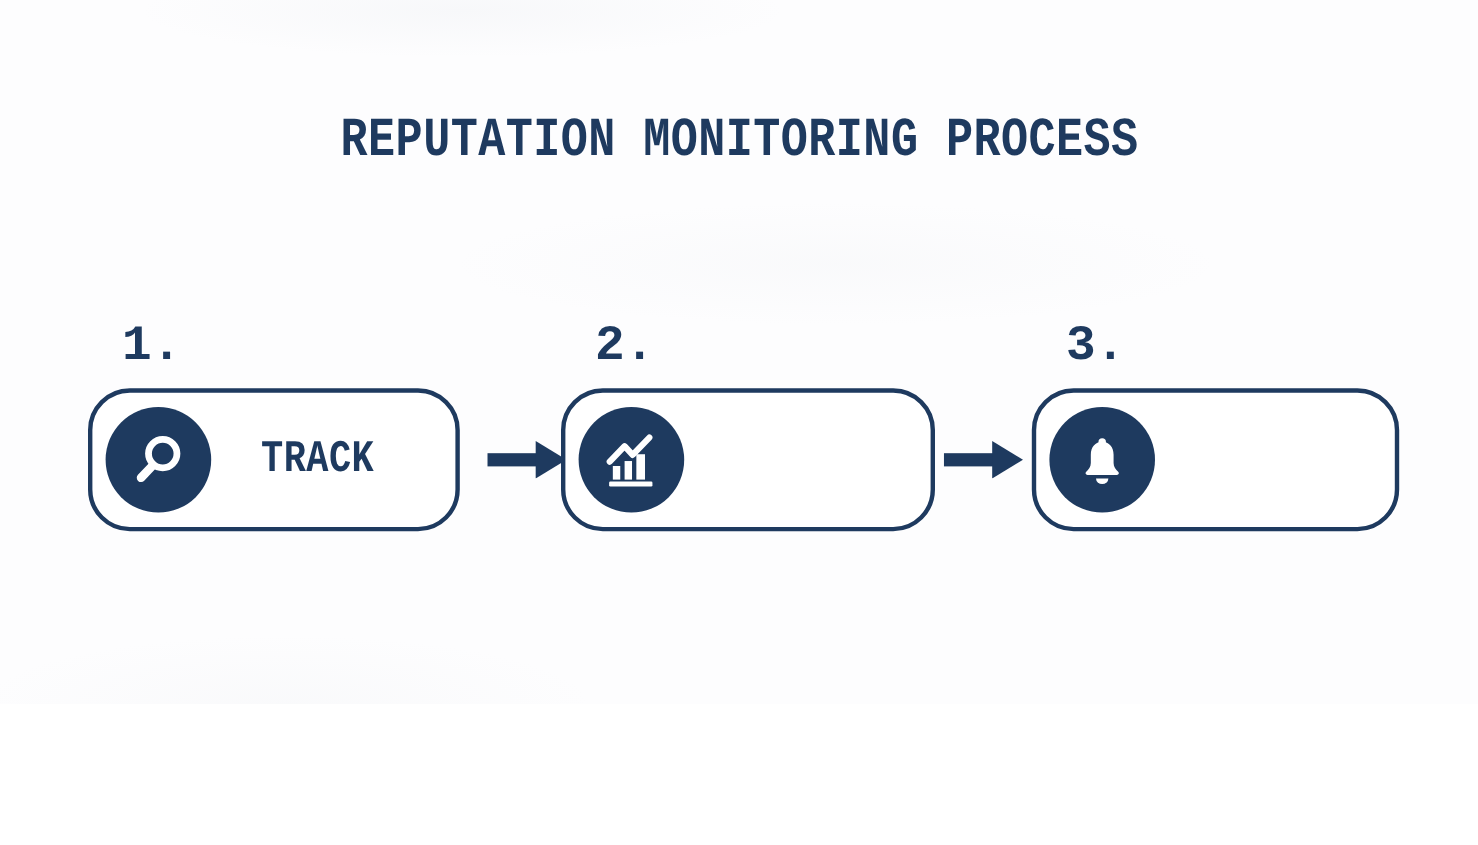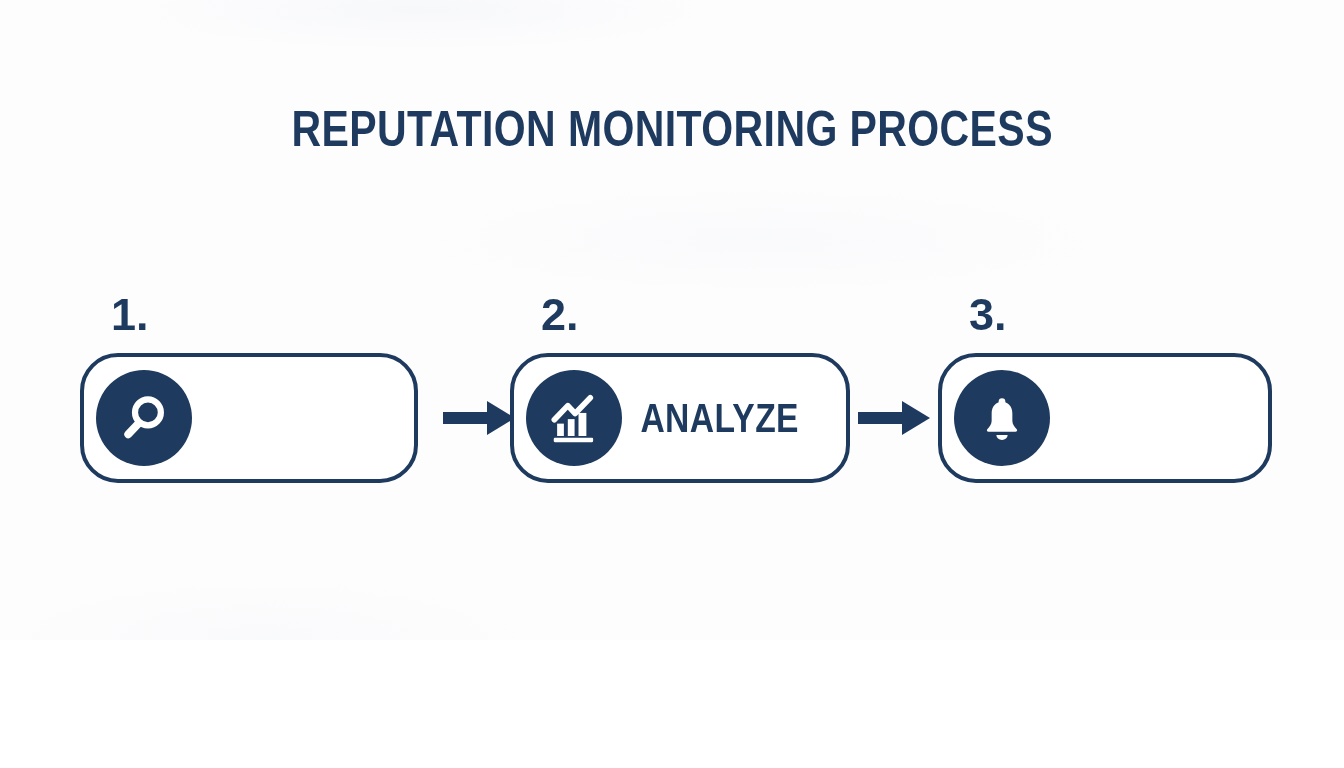--- a/index.html
+++ b/index.html
@@ -6,21 +6,21 @@
   .canvas {
     position: relative;
     width: 1344px;
     height: 640px;
     overflow: hidden;
     background:
       radial-gradient(420px 60px at 420px 10px, rgba(196,204,214,0.10), rgba(255,255,255,0) 70%),
       radial-gradient(500px 80px at 760px 240px, rgba(200,206,214,0.07), rgba(255,255,255,0) 70%),
       radial-gradient(400px 90px at 260px 640px, rgba(200,206,214,0.07), rgba(255,255,255,0) 70%),
       #fdfdfe;
-    font-family: Liberation Sans, sans-serif;
+    font-family: Liberation Mono, monospace;
     color: #1e3a5f;
   }
   .title {
     position: absolute;
     top: 104px;
     left: 0;
     width: 100%;
     text-align: center;
     font-size: 50px;
     font-weight: bold;
@@ -99,20 +99,21 @@
 
   <div class="step step-1">
     <div class="step-number">1.</div>
     <div class="step-box">
       <span class="icon-circle">
         <svg viewBox="0 0 48 48" aria-hidden="true">
           <circle cx="27.5" cy="19" r="11.5" fill="none" stroke="#ffffff" stroke-width="5.5"></circle>
           <line x1="19.5" y1="28.5" x2="10" y2="38.5" stroke="#ffffff" stroke-width="7" stroke-linecap="round"></line>
         </svg>
       </span>
+      <span class="step-label"><span class="squeeze">TRACK</span></span>
     </div>
   </div>
 
   <div class="arrow arrow-1">
     <svg viewBox="0 0 72 34" aria-hidden="true">
       <rect x="0" y="11" width="47" height="12" fill="#1e3a5f"></rect>
       <polygon points="44,0 72,17 44,34" fill="#1e3a5f"></polygon>
     </svg>
   </div>
 
@@ -121,21 +122,20 @@
     <div class="step-box">
       <span class="icon-circle">
         <svg viewBox="0 0 48 48" aria-hidden="true">
           <rect x="6" y="41.5" width="35" height="4" rx="1" fill="#ffffff"></rect>
           <rect x="9" y="29" width="6" height="11" fill="#ffffff"></rect>
           <rect x="18.5" y="25" width="6" height="15" fill="#ffffff"></rect>
           <rect x="28" y="19.5" width="7" height="20.5" fill="#ffffff"></rect>
           <polyline points="6.5,25.5 18.5,13 25,20 38.5,6" fill="none" stroke="#ffffff" stroke-width="5" stroke-linecap="round" stroke-linejoin="round"></polyline>
         </svg>
       </span>
-      <span class="step-label"><span class="squeeze">ANALYZE</span></span>
     </div>
   </div>
 
   <div class="arrow arrow-2">
     <svg viewBox="0 0 72 34" aria-hidden="true">
       <rect x="0" y="11" width="47" height="12" fill="#1e3a5f"></rect>
       <polygon points="44,0 72,17 44,34" fill="#1e3a5f"></polygon>
     </svg>
   </div>
 

